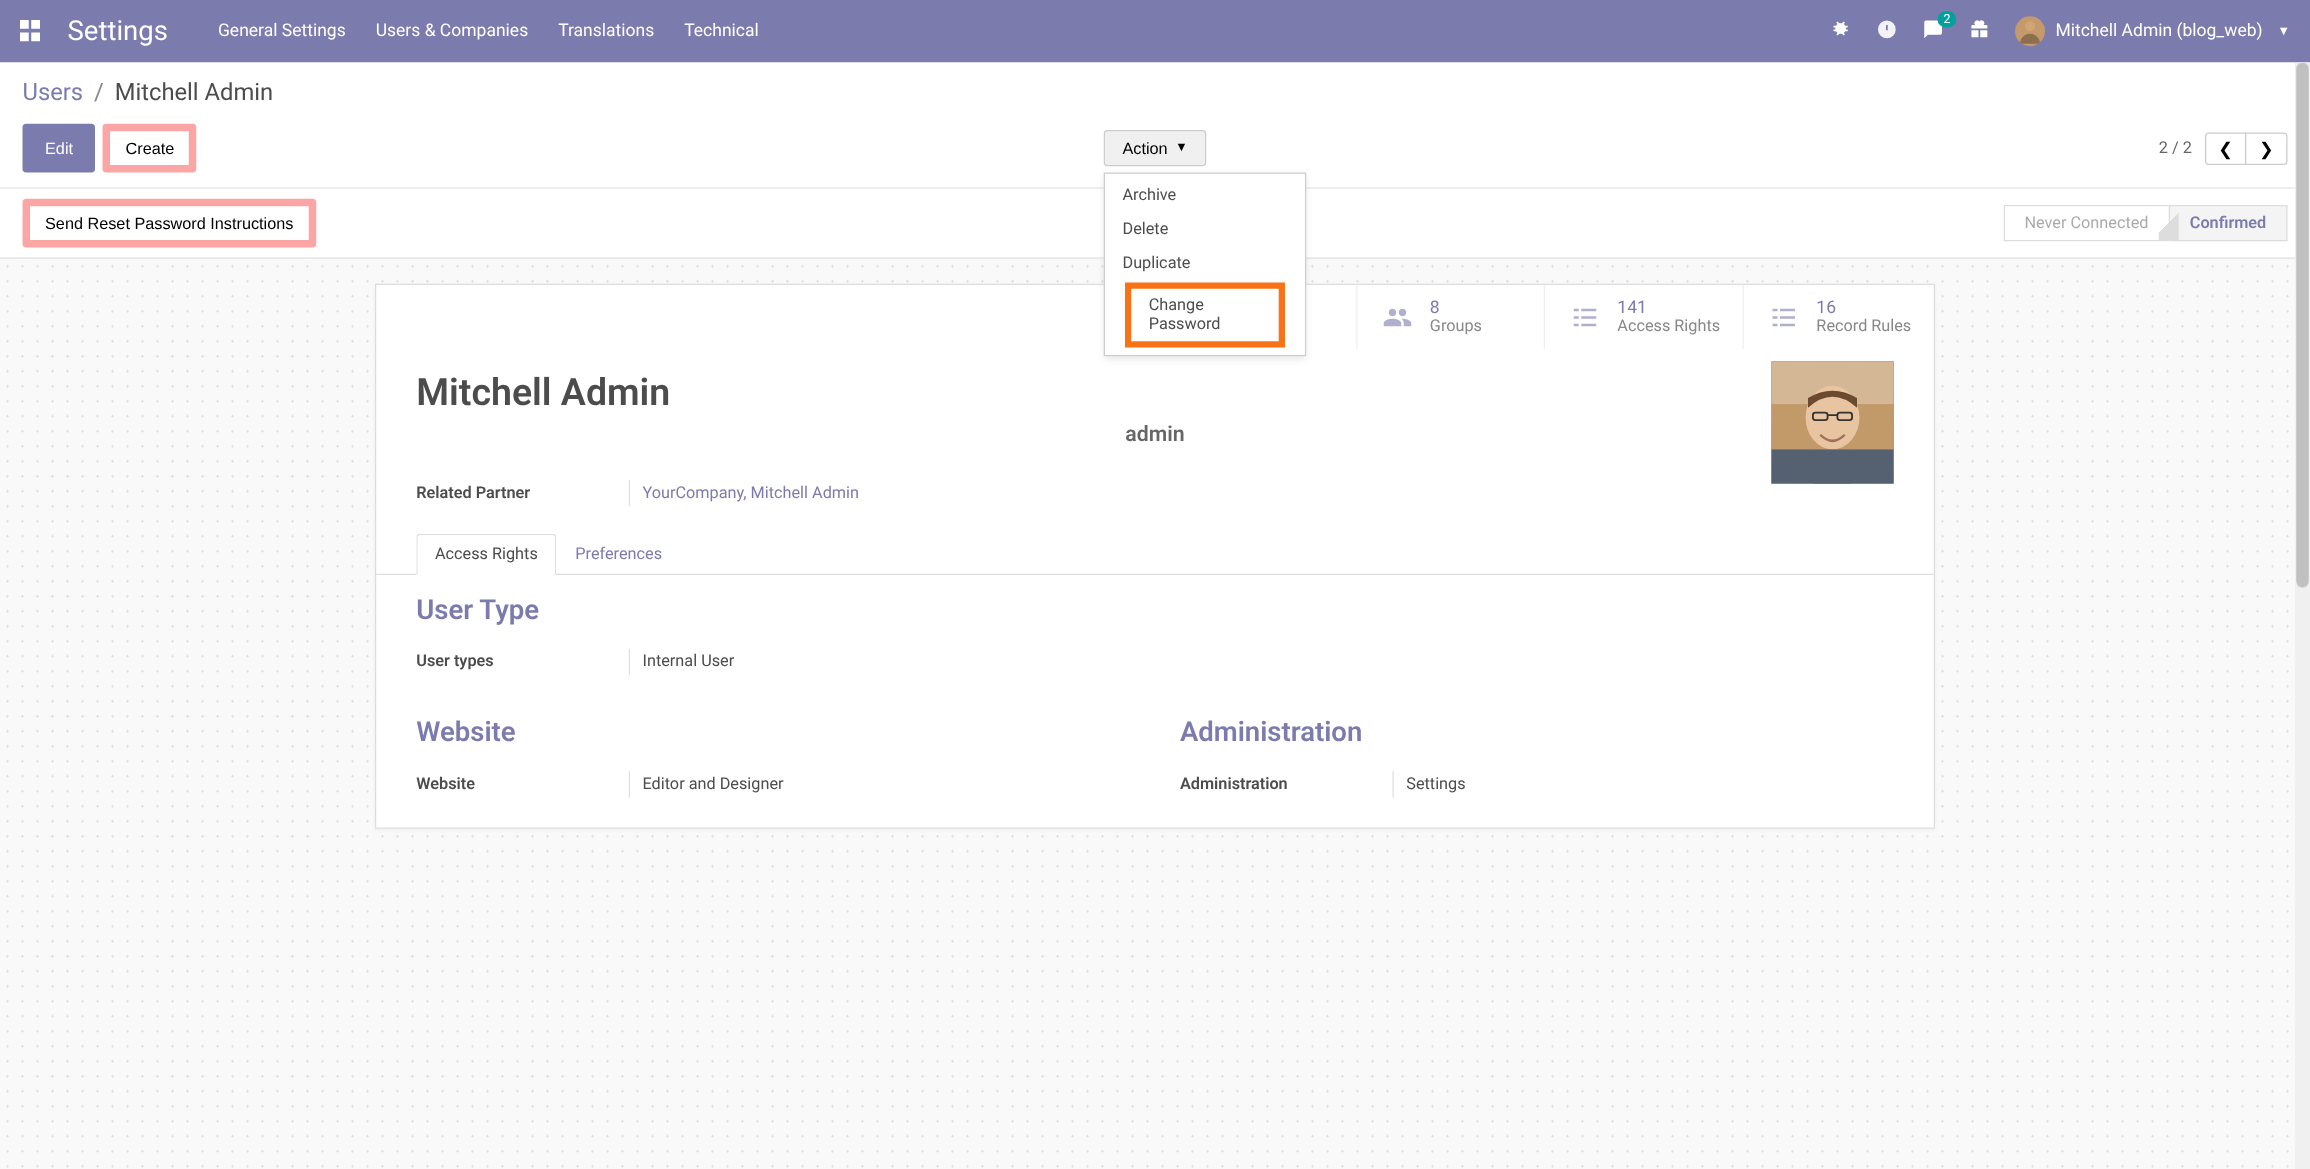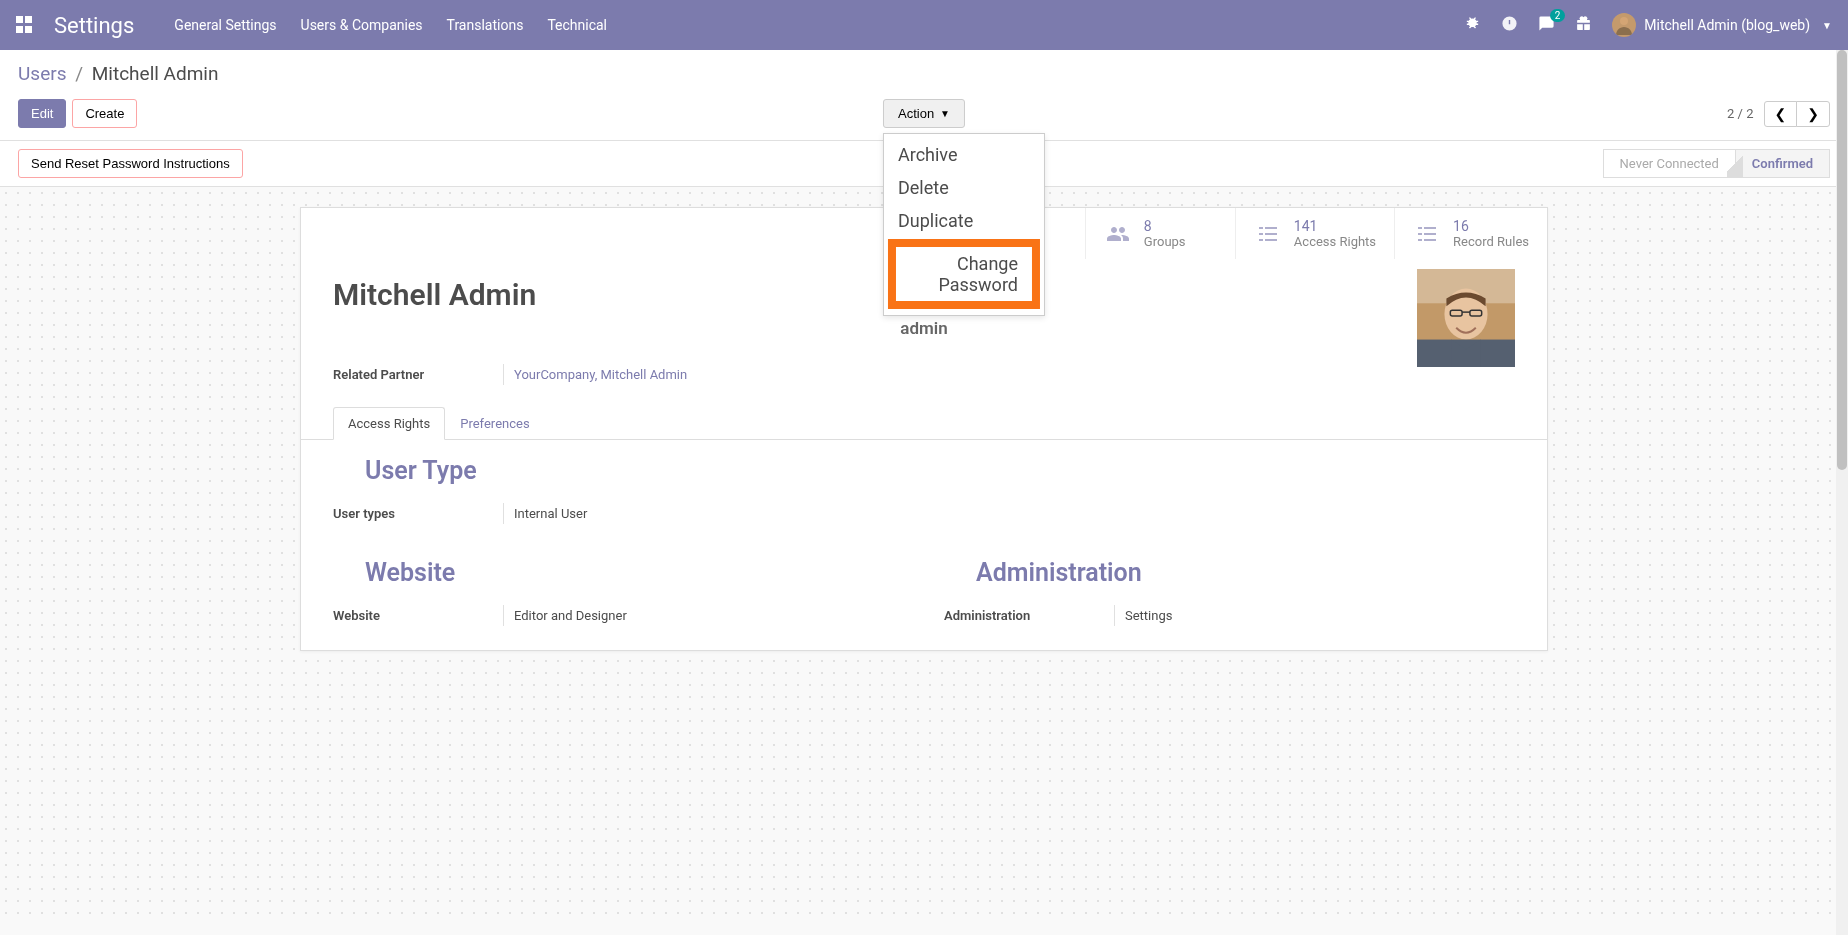--- a/index.html
+++ b/index.html
@@ -21,27 +21,27 @@
 .user-name-top { font-size: 14px; text-align: right; }
 .caret { font-size: 10px; margin-left: 4px; }
 
 
 .controlbar { background: #fff; border-bottom: 1px solid #e0e0e0; padding: 12px 18px 0 18px; }
 .breadcrumb { font-size: 19px; margin-bottom: 14px; }
 .breadcrumb a { color: #7c7bad; text-decoration: none; }
 .breadcrumb .sep { color: #888; margin: 0 4px; }
 .breadcrumb .current { color: #4c4c4c; }
 .controls-row { display: flex; align-items: center; margin-bottom: 12px; position: relative; }
-.btn { padding: 6px 12px; font-size: 13px; border: 1px solid #fca5a5; background: #fff; cursor: pointer; border-radius: 3px; margin-right: 6px; }
+.btn { padding: 6px 12px; font-size: 13px; border: 6px solid #fca5a5; background: #fff; cursor: pointer; border-radius: 3px; margin-right: 6px; }
 .btn-primary { background: #7c7bad; color: #fff; border-color: #7c7bad; }
 .action-wrap { position: absolute; left: 50%; transform: translateX(-50%); border-radius: 10px; }
 .btn-action { background: #f0f0f0; border: 1px solid #ccc; padding: 6px 14px; border-radius: 3px; cursor: pointer; display: inline-flex; align-items: center; gap: 6px; font-size: 13px; }
 .dropdown { position: absolute; top: 34px; left: 0; background: #fff; border: 1px solid #ccc; min-width: 162px; box-shadow: 0 2px 6px rgba(0,0,0,0.1); z-index: 10; padding: 4px 0; }
-.dropdown-item { padding: 6px 14px; cursor: pointer; font-size: 18px; }
-.dropdown-item.highlight { border: 8px solid #f97316; margin: 2px 4px; text-align: right; }
+.dropdown-item { padding: 6px 14px; cursor: pointer; font-size: 13px; }
+.dropdown-item.highlight { border: 5px solid #f97316; margin: 2px 16px; }
 .pager-wrap { margin-left: auto; display: flex; align-items: center; gap: 10px; }
 .pager-text { font-size: 13px; color: #666; }
 .pager-btns { display: flex; }
 .pager-btn { border: 1px solid #ccc; background: #fff; padding: 4px 10px; cursor: pointer; font-size: 14px; }
 .pager-btn:first-child { border-radius: 3px 0 0 3px; }
 .pager-btn:last-child { border-radius: 0 3px 3px 0; margin-left: -1px; }
 
 
 .statusbar { background: #fff; border-bottom: 1px solid #e0e0e0; display: flex; align-items: center; padding: 8px 18px; }
 .statusbar .btn { margin-right: 0; }
@@ -75,21 +75,21 @@
 .field-value { font-size: 13px; border-left: 1px solid #e0e0e0; padding-left: 10px; padding-top:3px; padding-bottom:3px; }
 .field-value.link { color: #7c7bad; cursor: pointer; }
 
 
 .tabs { display: flex; padding: 0 32px; margin-top: 14px; border-bottom: 1px solid #ddd; }
 .tab { padding: 8px 14px; font-size: 13px; cursor: pointer; color: #7c7bad; border: 1px solid transparent; margin-bottom: -1px; }
 .tab.active { color: #4c4c4c; border: 1px solid #ddd; border-bottom-color: #fff; border-radius: 3px 3px 0 0; background: #fff; }
 
 
 .section { padding: 16px 32px; }
-.section h3 { color: #7c7bad; font-size: 25px; font-weight: 600; margin-bottom: 10px; margin-left: 32px; }
+.section h3 { color: #7c7bad; font-size: 22px; font-weight: 600; margin-bottom: 10px; }
 .cols { display: flex; gap: 40px; }
 .col { flex: 1; }
 
 
 .scrollbar-track { position: fixed; right: 0; top: 50px; bottom: 0; width: 12px; background: #f0f0f0; }
 .scrollbar-thumb { position: absolute; right: 1px; top: 0; width: 10px; height: 420px; background: #c0c0c0; border-radius: 5px; }
 </style>
 </head>
 <body>
 

